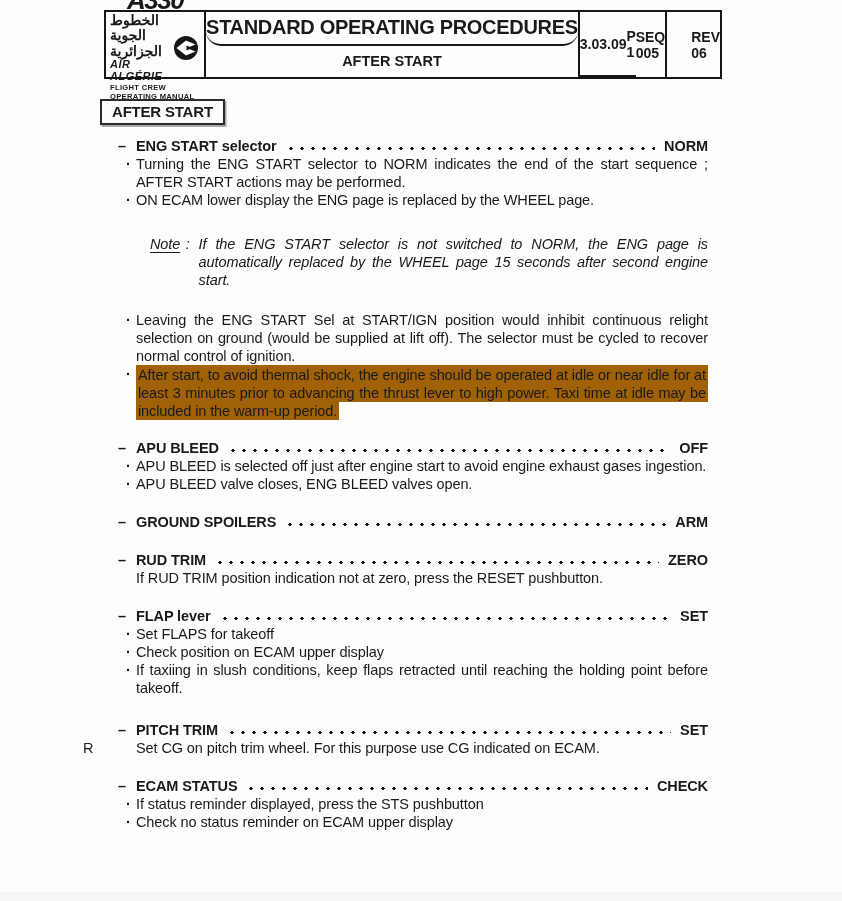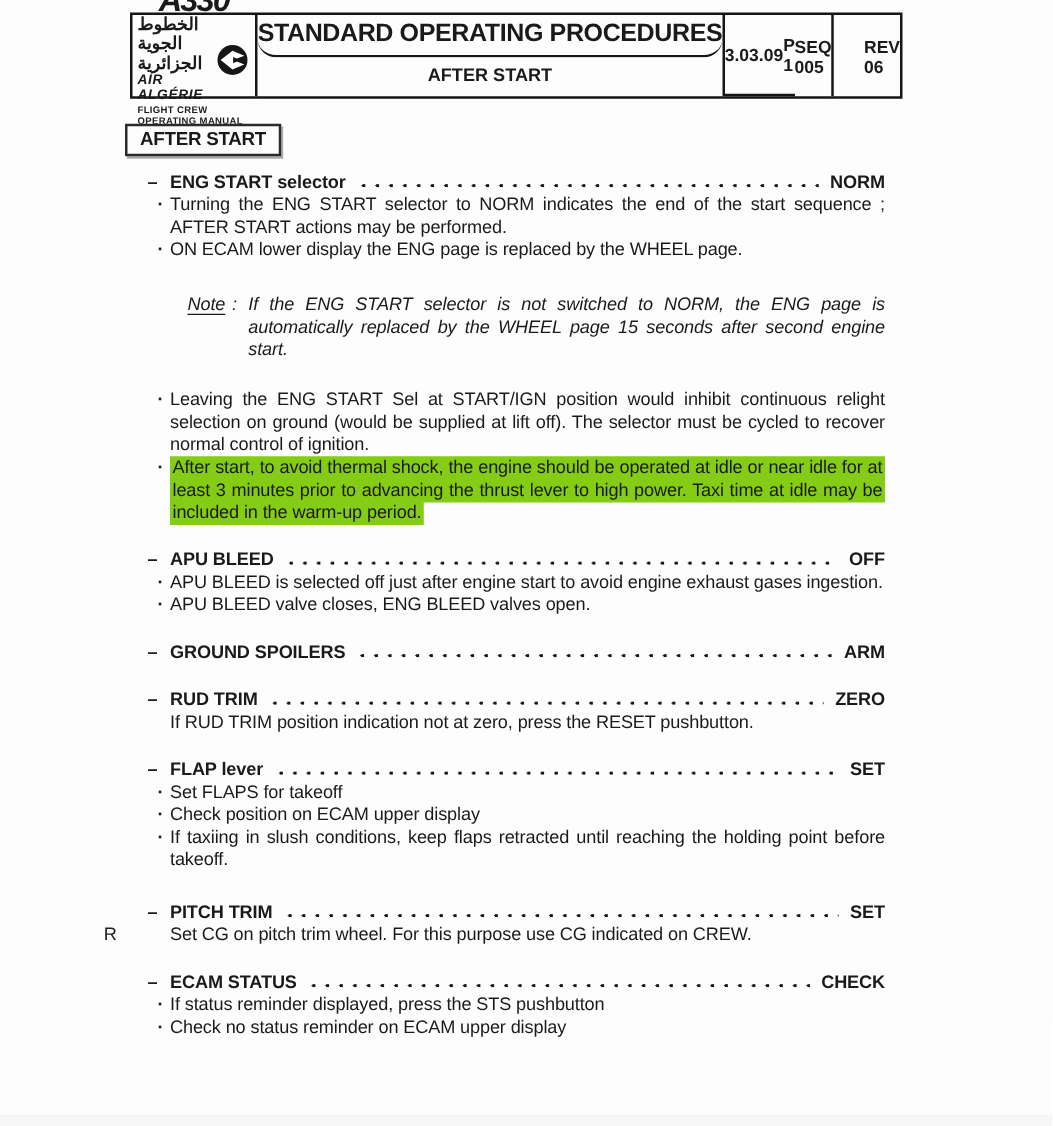--- a/index.html
+++ b/index.html
@@ -129,21 +129,21 @@
         <span class="leader"></span>
         <span class="cl-value">NORM</span>
       </div>
       <div class="bullet">Turning the ENG START selector to NORM indicates the end of the start sequence ; AFTER START actions may be performed.</div>
       <div class="bullet">ON ECAM lower display the ENG page is replaced by the WHEEL page.</div>
       <div class="note">
         <span class="note-label"><span class="note-word">Note</span> <span>:</span></span>
         <span class="note-text">If the ENG START selector is not switched to NORM, the ENG page is automatically replaced by the WHEEL page 15 seconds after second engine start.</span>
       </div>
       <div class="bullet">Leaving the ENG START Sel at START/IGN position would inhibit continuous relight selection on ground (would be supplied at lift off). The selector must be cycled to recover normal control of ignition.</div>
-      <div class="bullet"><span class="hl" style="background-color: #84cc16;">After start, to avoid thermal shock, the engine should be operated at idle or near idle for at least 3 minutes prior to advancing the thrust lever to high power. Taxi time at idle may be included in the warm-up period.</span></div>
+      <div class="bullet"><span class="hl" style="background-color: #a16207;">After start, to avoid thermal shock, the engine should be operated at idle or near idle for at least 3 minutes prior to advancing the thrust lever to high power. Taxi time at idle may be included in the warm-up period.</span></div>
     </div>
 
     <div class="cl-item">
       <div class="cl-head">
         <span class="cl-label">APU BLEED</span>
         <span class="leader"></span>
         <span class="cl-value">OFF</span>
       </div>
       <div class="bullet">APU BLEED is selected off just after engine start to avoid engine exhaust gases ingestion.</div>
       <div class="bullet">APU BLEED valve closes, ENG BLEED valves open.</div>
@@ -177,21 +177,21 @@
       <div class="bullet">If taxiing in slush conditions, keep flaps retracted until reaching the holding point before takeoff.</div>
     </div>
 
     <div class="cl-item">
       <span class="rev-mark">R</span>
       <div class="cl-head">
         <span class="cl-label">PITCH TRIM</span>
         <span class="leader"></span>
         <span class="cl-value">SET</span>
       </div>
-      <div class="plain">Set CG on pitch trim wheel. For this purpose use CG indicated on CREW.</div>
+      <div class="plain">Set CG on pitch trim wheel. For this purpose use CG indicated on ECAM.</div>
     </div>
 
     <div class="cl-item">
       <div class="cl-head">
         <span class="cl-label">ECAM STATUS</span>
         <span class="leader"></span>
         <span class="cl-value">CHECK</span>
       </div>
       <div class="bullet">If status reminder displayed, press the STS pushbutton</div>
       <div class="bullet">Check no status reminder on ECAM upper display</div>

